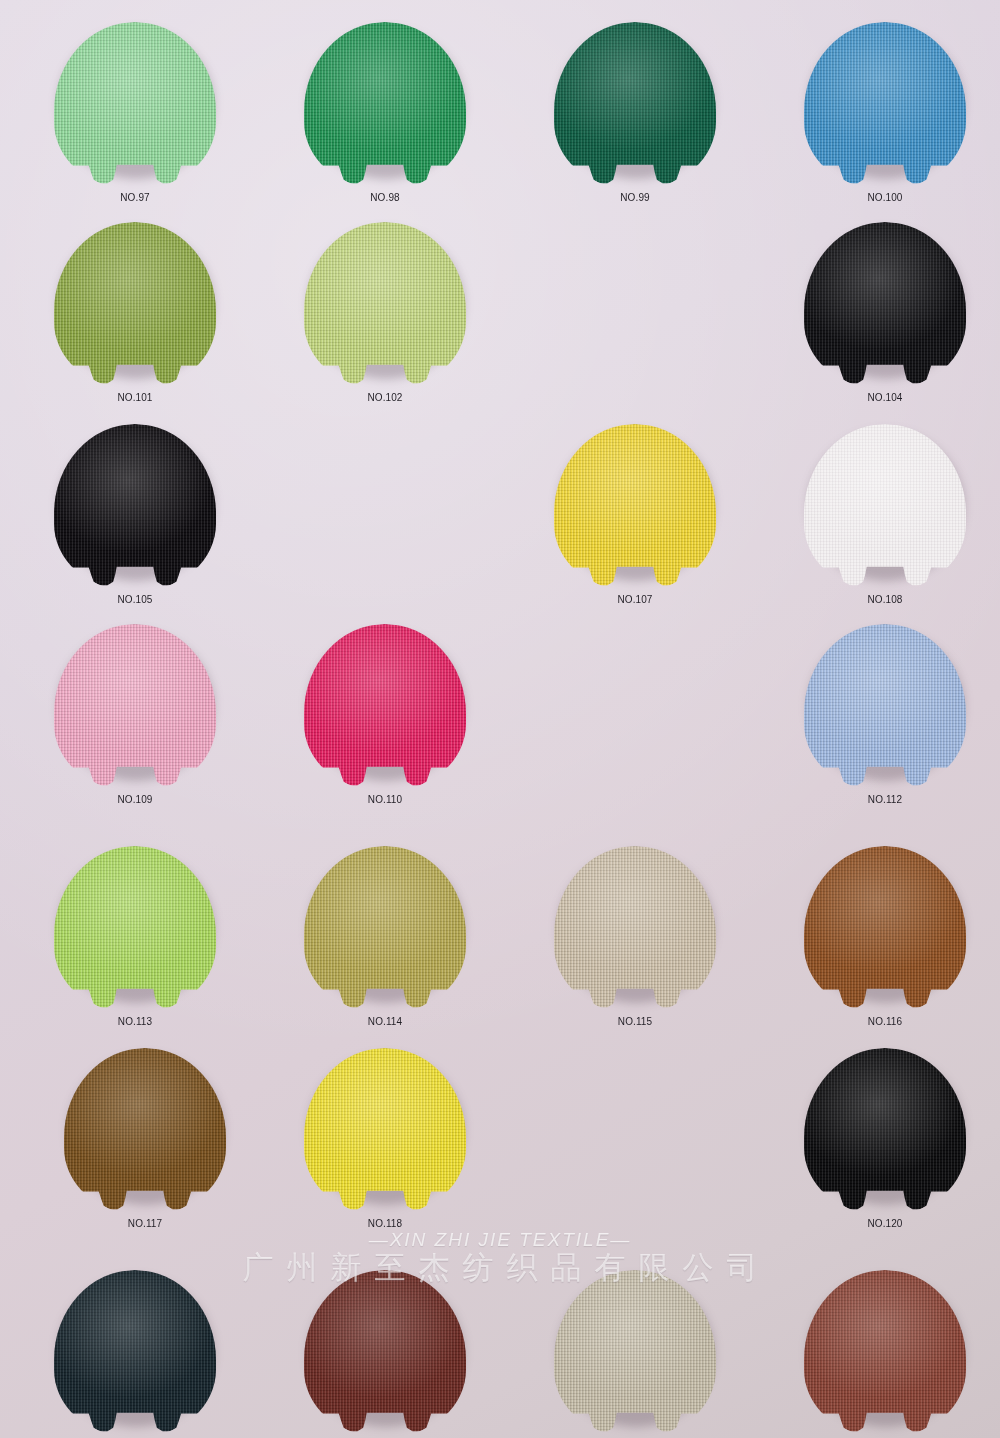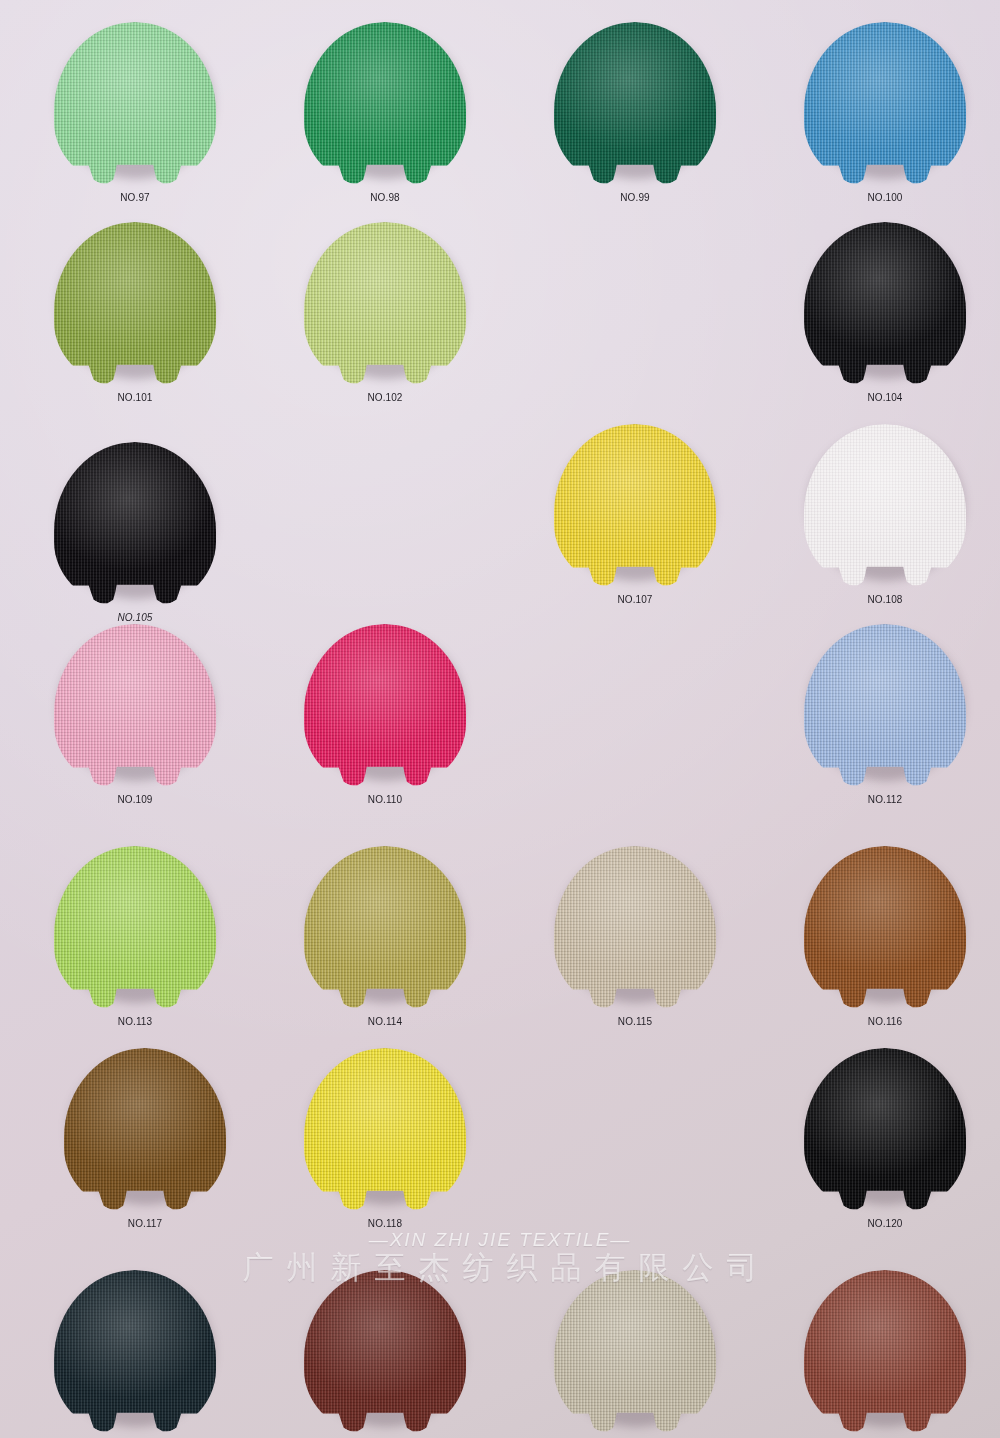--- a/index.html
+++ b/index.html
@@ -207,21 +207,21 @@
         </div>
         <div class="label">NO.102</div>
       </div>
       <div class="cell dark" style="left: 760px; top: 222px;">
         <div class="swatch-wrap">
           <div class="shadow"></div>
           <div class="swatch" style="background: rgb(13, 13, 17);"></div>
         </div>
         <div class="label">NO.104</div>
       </div>
-      <div class="cell dark" style="left: 10px; top: 442px; font-style: italic;">
+      <div class="cell dark" style="left: 10px; top: 424px;">
         <div class="swatch-wrap">
           <div class="shadow"></div>
           <div class="swatch" style="background: rgb(12, 10, 14);"></div>
         </div>
         <div class="label">NO.105</div>
       </div>
       <div class="cell light" style="left: 510px; top: 424px;">
         <div class="swatch-wrap">
           <div class="shadow"></div>
           <div class="swatch" style="background: rgb(242, 215, 47);"></div>

